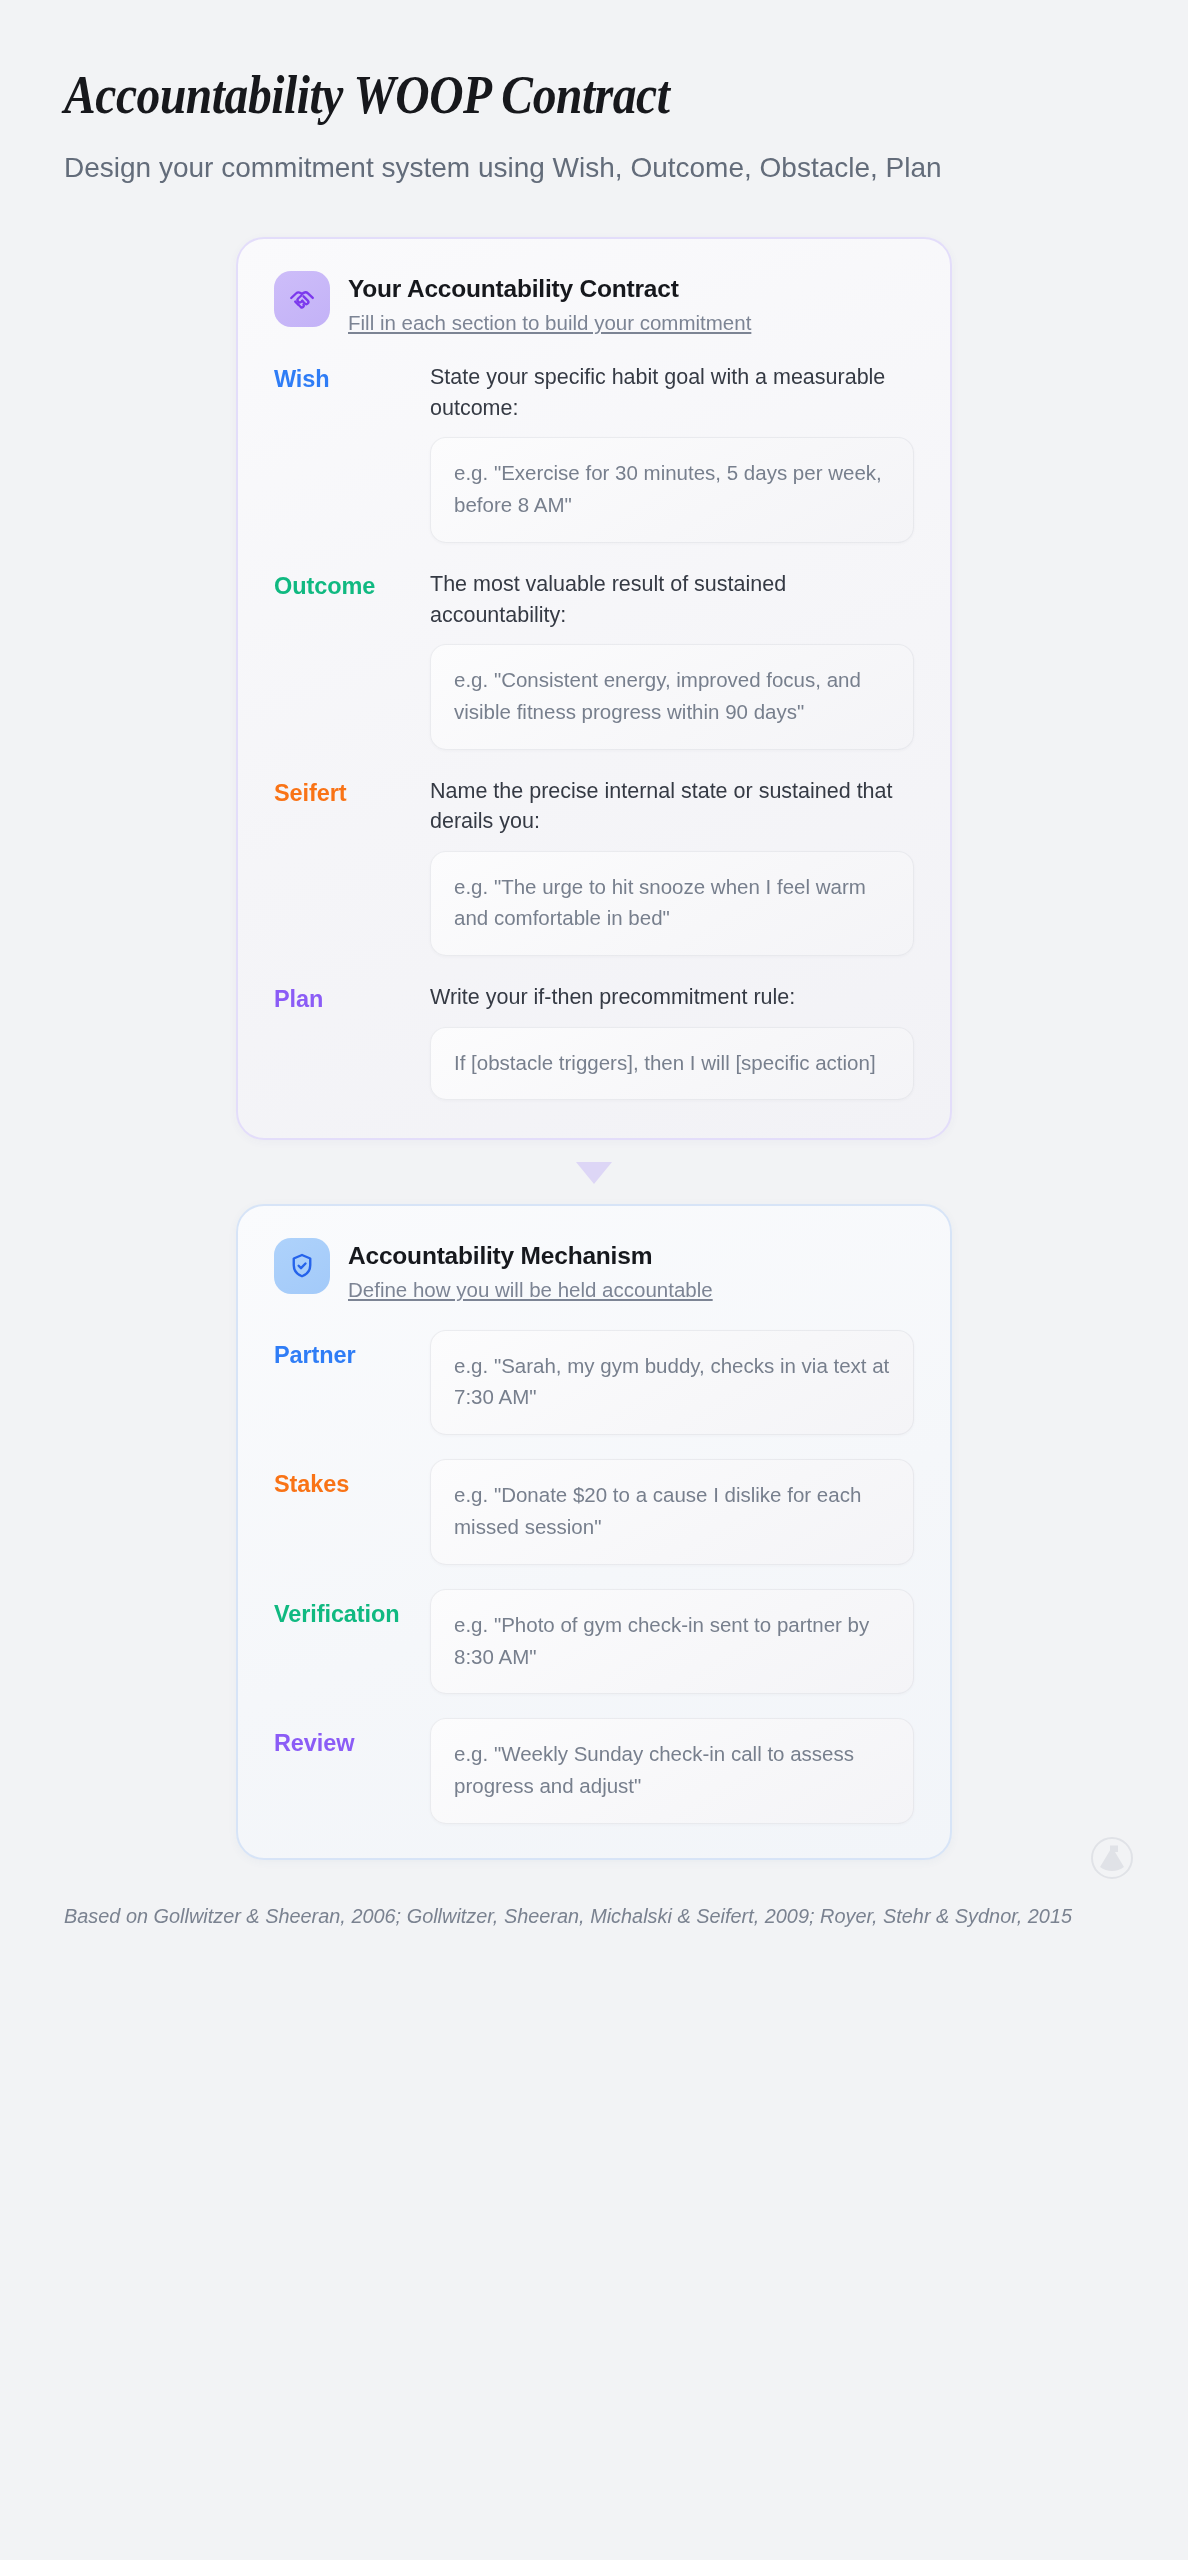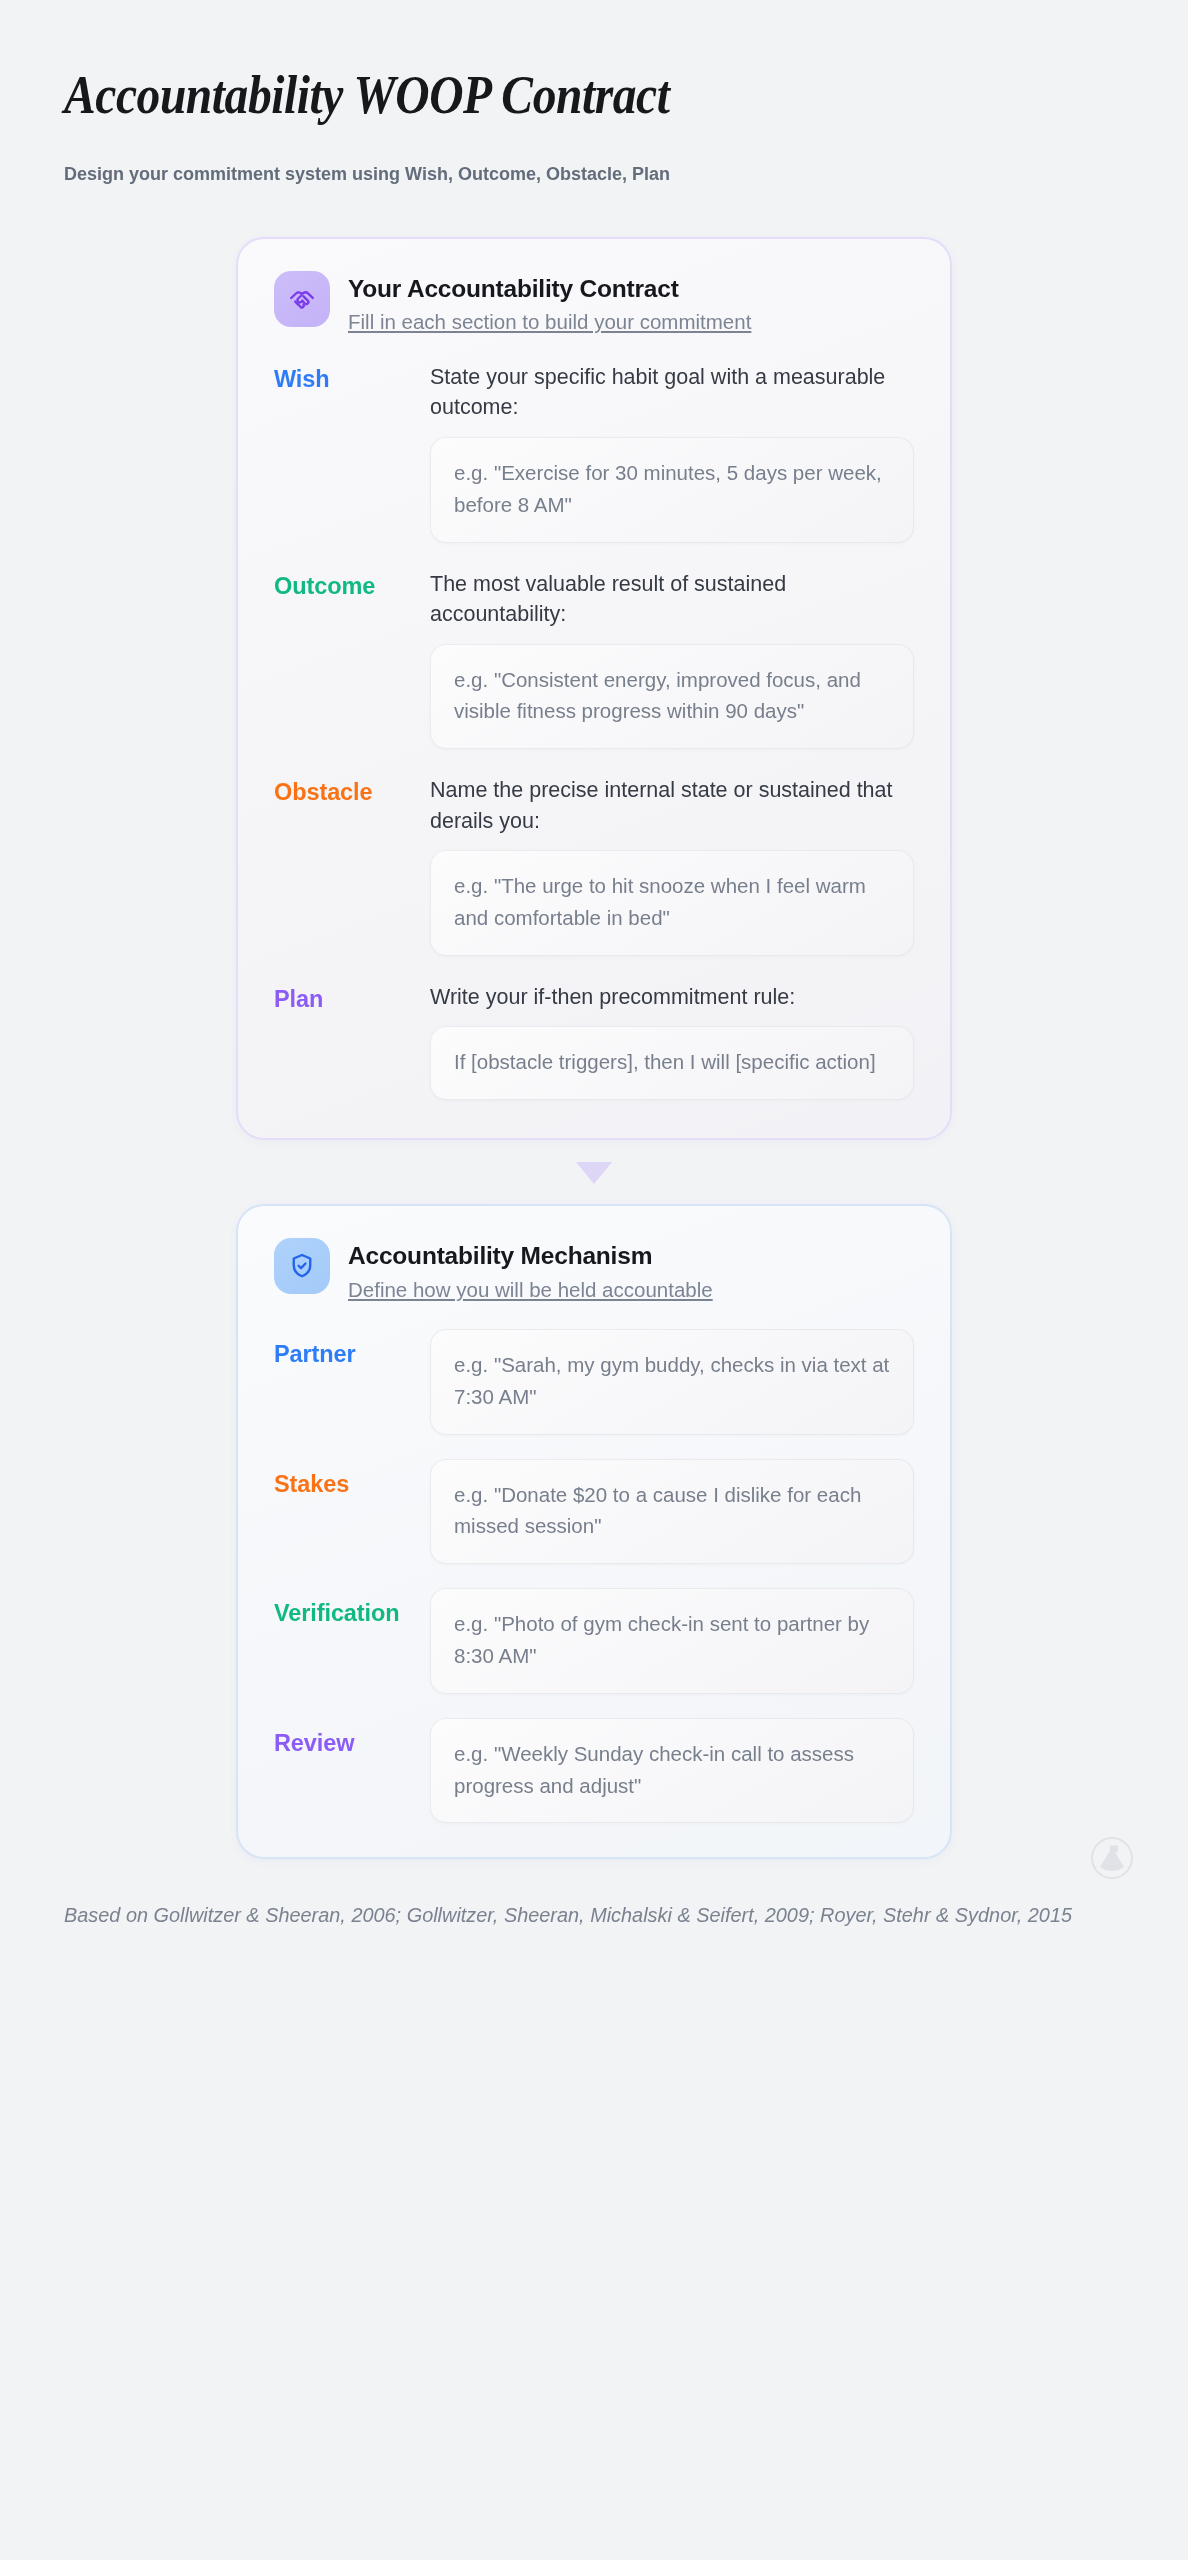--- a/index.html
+++ b/index.html
@@ -34,25 +34,25 @@
     line-height: 1.1;
     letter-spacing: -0.5px;
     color: #17181c;
     transform: scaleX(0.88);
     transform-origin: left center;
     margin-top: 10px;
     white-space: nowrap;
   }
 
   .page-subtitle {
-    margin-top: 37px;
-    font-size: 18px;
+    margin-top: 24px;
+    font-size: 28px;
     line-height: 1.35;
     color: #636c7a;
-    font-weight: 700;
+    font-weight: 400;
   }
 
   
   .cards {
     margin-top: 50px;
     display: flex;
     flex-direction: column;
     align-items: center;
   }
 
@@ -243,21 +243,21 @@
 
       <div class="row">
         <div class="row-label c-green">Outcome</div>
         <div class="row-body">
           <div class="row-prompt">The most valuable result of sustained accountability:</div>
           <div class="field">e.g. "Consistent energy, improved focus, and visible fitness progress within 90 days"</div>
         </div>
       </div>
 
       <div class="row">
-        <div class="row-label c-orange">Obstacle</div>
+        <div class="row-label c-orange">Seifert</div>
         <div class="row-body">
           <div class="row-prompt">Name the precise internal state or sustained that derails you:</div>
           <div class="field">e.g. "The urge to hit snooze when I feel warm and comfortable in bed"</div>
         </div>
       </div>
 
       <div class="row">
         <div class="row-label c-purple">Plan</div>
         <div class="row-body">
           <div class="row-prompt">Write your if-then precommitment rule:</div>

